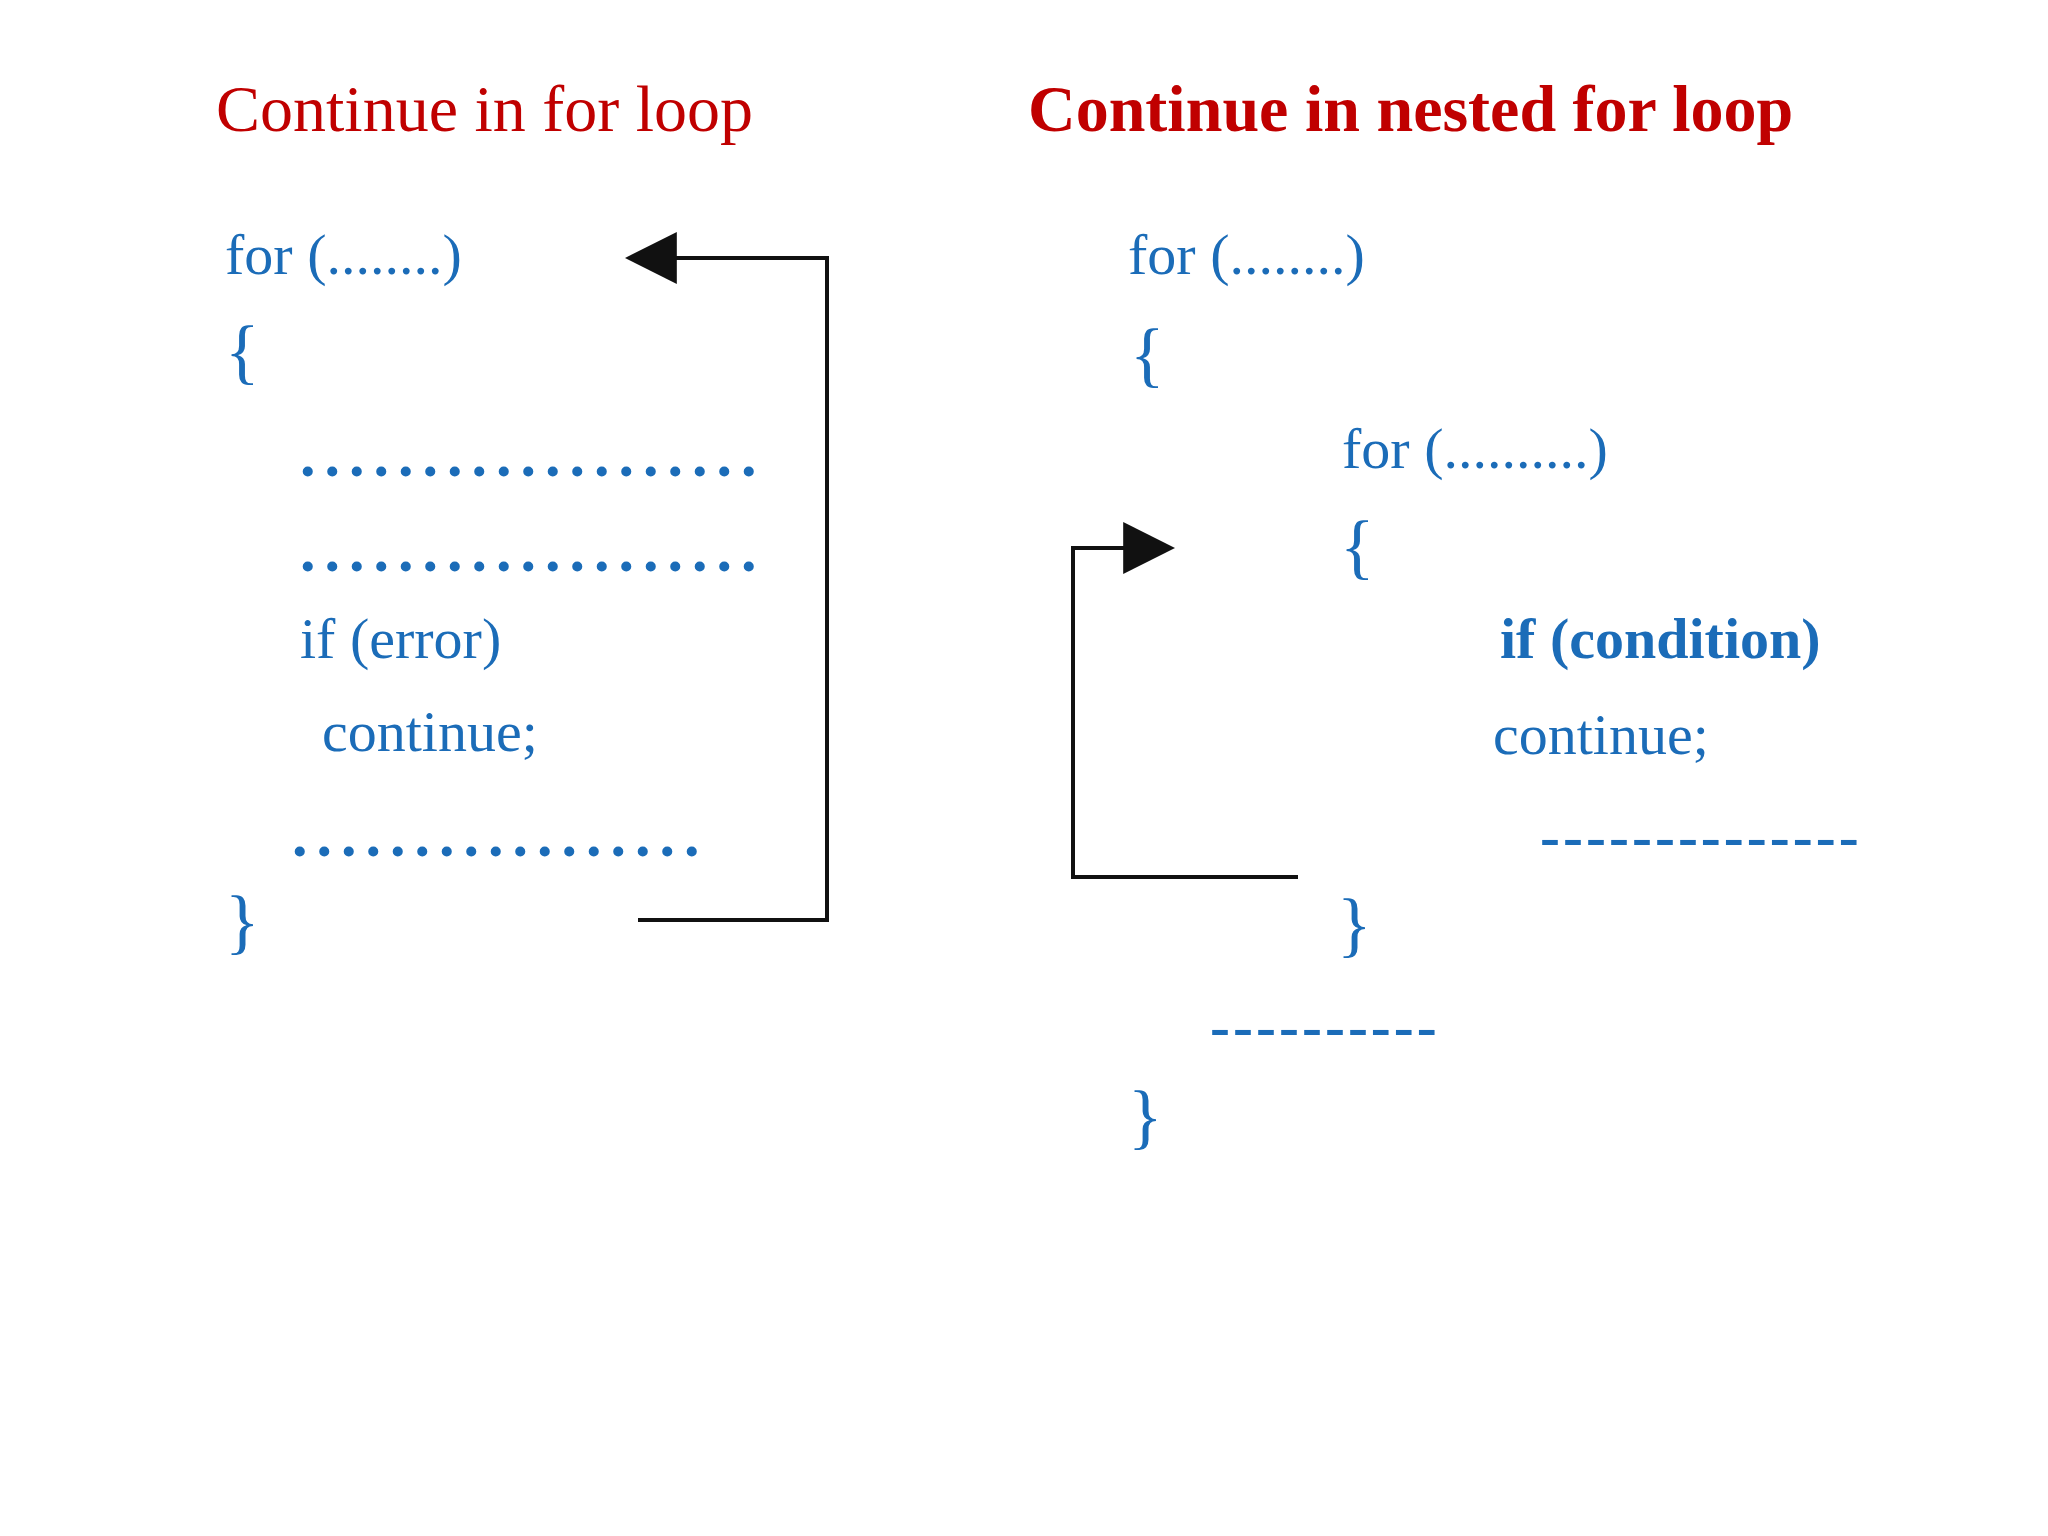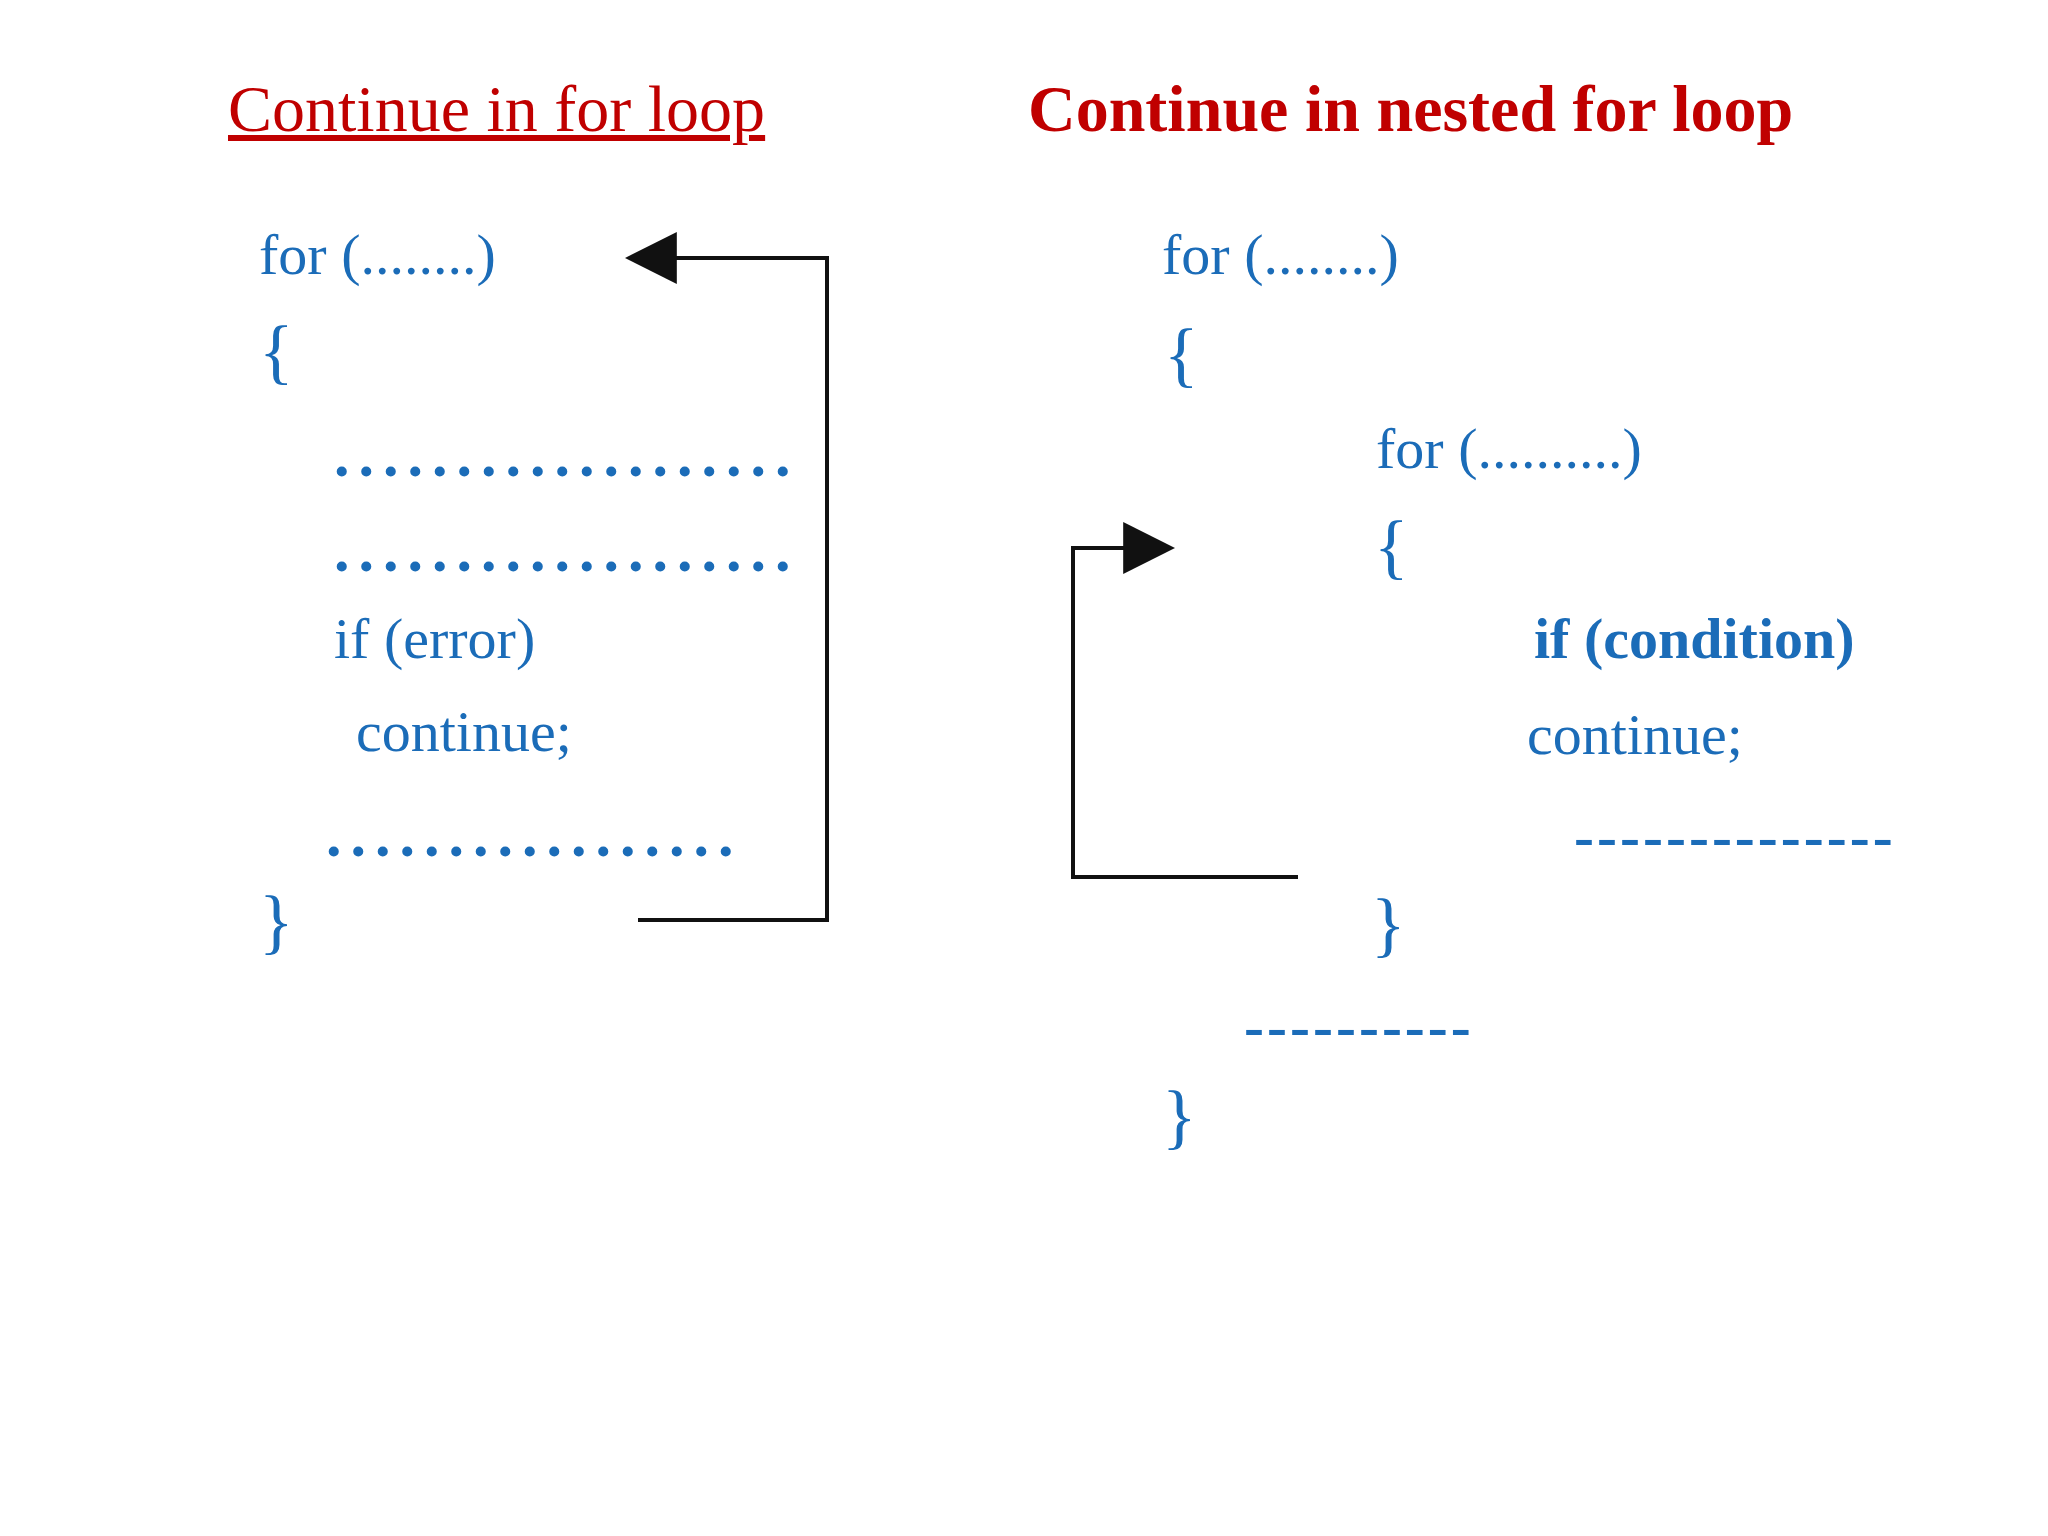--- a/index.html
+++ b/index.html
@@ -16,41 +16,40 @@
     font-size:66px;
     line-height:1;
     white-space:nowrap;
   }
   .code{
     position:absolute;
     color:#1B6CB8;
     font-size:58px;
     line-height:1;
     white-space:nowrap;
-    margin-left:34px;
   }
   .brace{font-size:72px;}
   .dots{
     font-weight:bold;
     font-size:62px;
     letter-spacing:9px;
   }
   .dashes{
     font-weight:bold;
     font-size:60px;
     letter-spacing:3px;
   }
   .arrows{position:absolute;left:0;top:0;width:2048px;height:1536px;}
 </style>
 </head>
 <body>
 
 <div class="slide">
 
-  <div class="title" style="left:228px;top:76px;text-decoration:underline;">Continue in for loop</div>
+  <div class="title" style="left:216px;top:76px;">Continue in for loop</div>
 
   <div class="title" style="left:1028px;top:76px;font-weight:bold;">Continue in nested for loop</div>
 
   <div class="code" style="left:225px;top:226px;">for (........)</div>
 
   <div class="code brace" style="left:225px;top:315px;">{</div>
 
   <div class="code dots" style="left:300px;top:424px;">...................</div>
 
   <div class="code dots" style="left:300px;top:519px;">...................</div>

